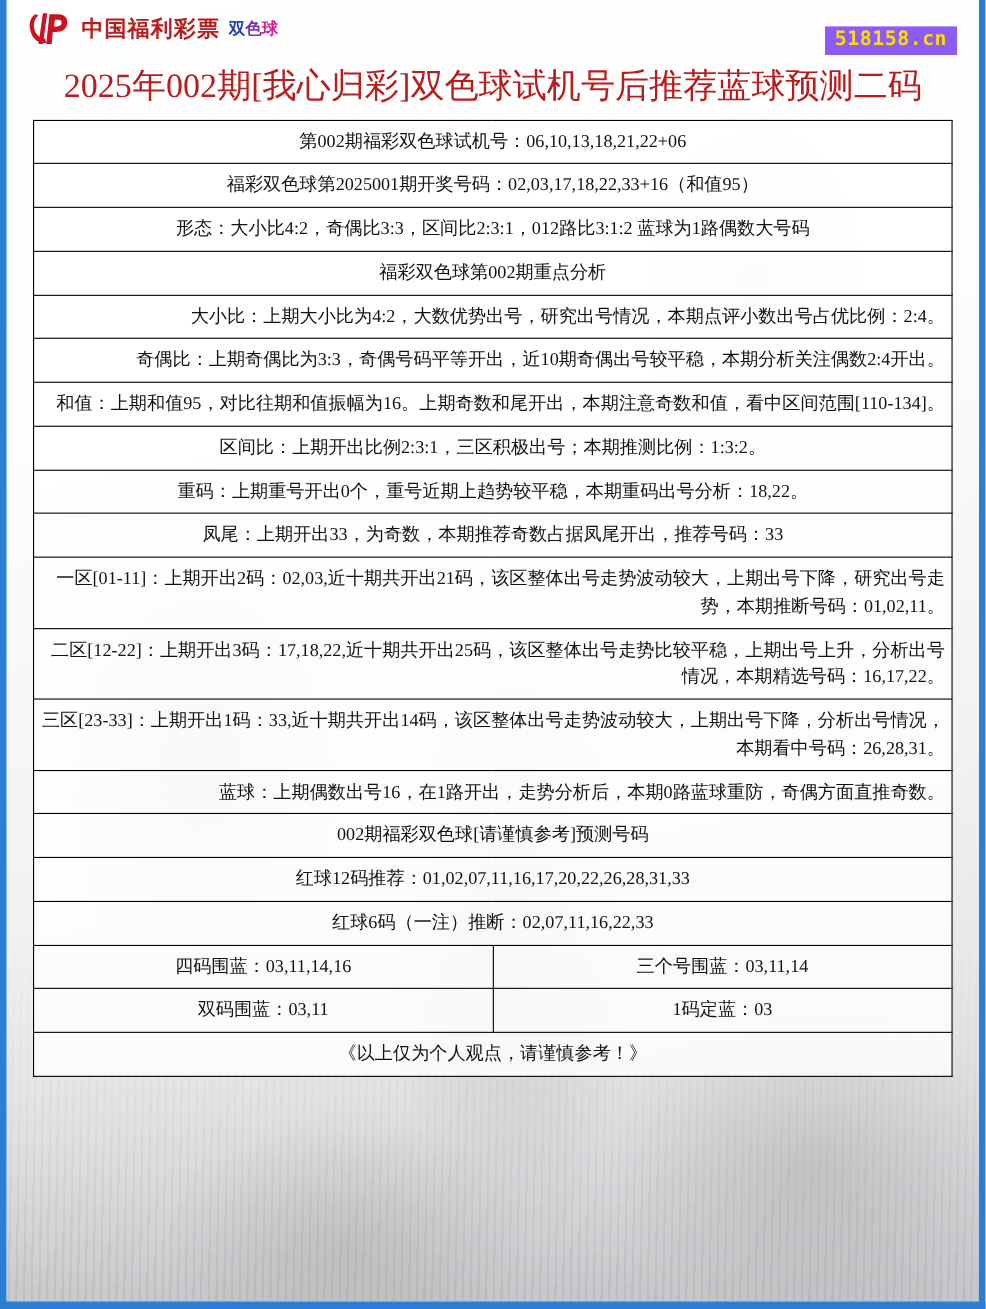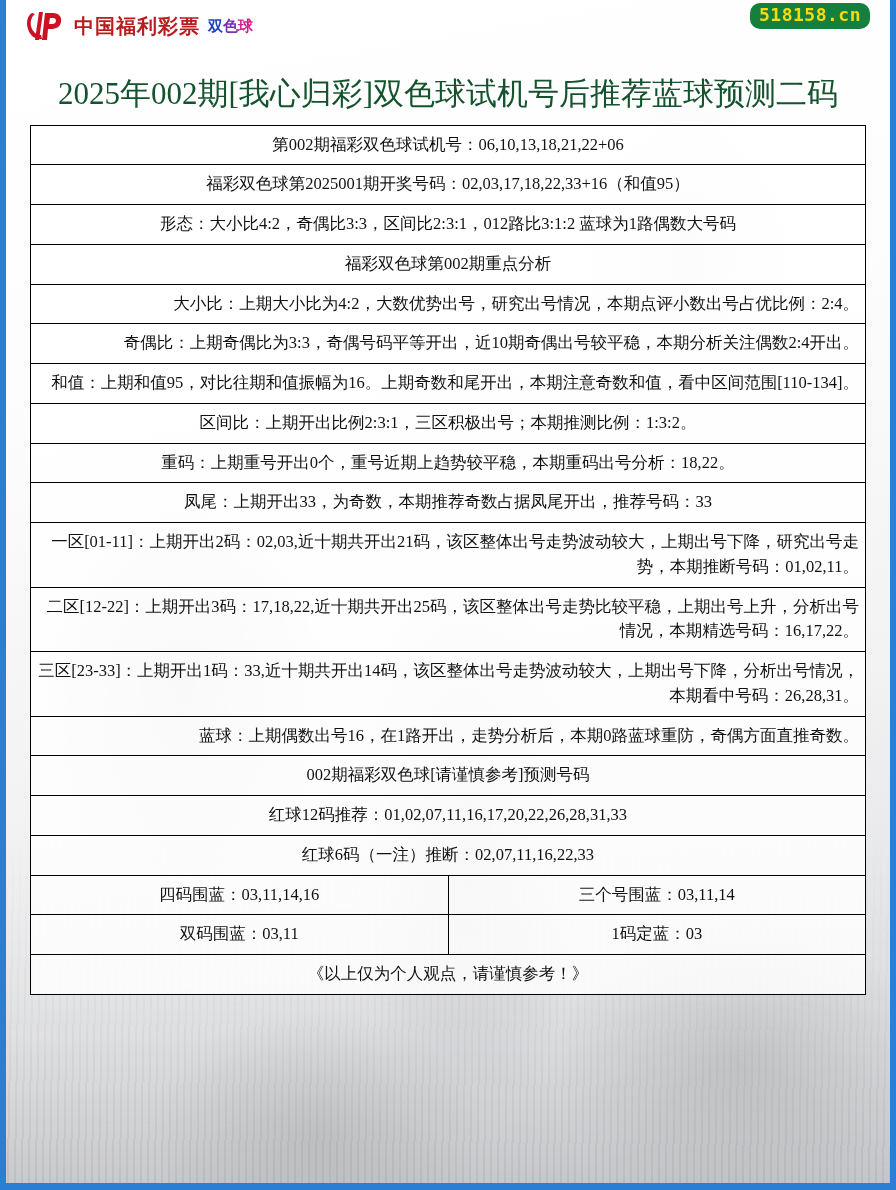--- a/index.html
+++ b/index.html
@@ -71,39 +71,38 @@
     font-weight: bold;
     font-size: 15px;
     line-height: 1;
     letter-spacing: 0px;
   }
   .brand-ssq .c1 { color: #1f3fb8; }
   .brand-ssq .c2 { color: #7a2fb0; }
   .brand-ssq .c3 { color: #d61f8c; }
 
   .site-badge {
-    position: absolute; top: 3px; right: 20px;
-    background: #15803d;
+    position: absolute; top: 24px; right: 20px;
+    background: #8b5cf6;
     color: #ffd90a;
     font-family: "DejaVu Sans Mono", "Liberation Mono", monospace;
     font-size: 18px;
     font-weight: bold;
     padding: 3px 9px 4px 9px;
     letter-spacing: 0.5px;
     line-height: 1.05;
-    border-radius: 10px;
   }
 
   .page-title {
     text-align: center;
-    color: #14532d;
+    color: #b91c1c;
     font-size: 31px;
     font-weight: normal;
     letter-spacing: 0px;
-    margin: 18px 0 12px 0;
+    margin: 2px 0 12px 0;
     line-height: 1.18;
     white-space: nowrap;
     font-family: "Liberation Serif", "DejaVu Serif", serif;
   }
 
   
   .tbl-wrap { padding: 0 24px 0 24px; }
   table.main {
     width: 100%;
     border-collapse: collapse;

